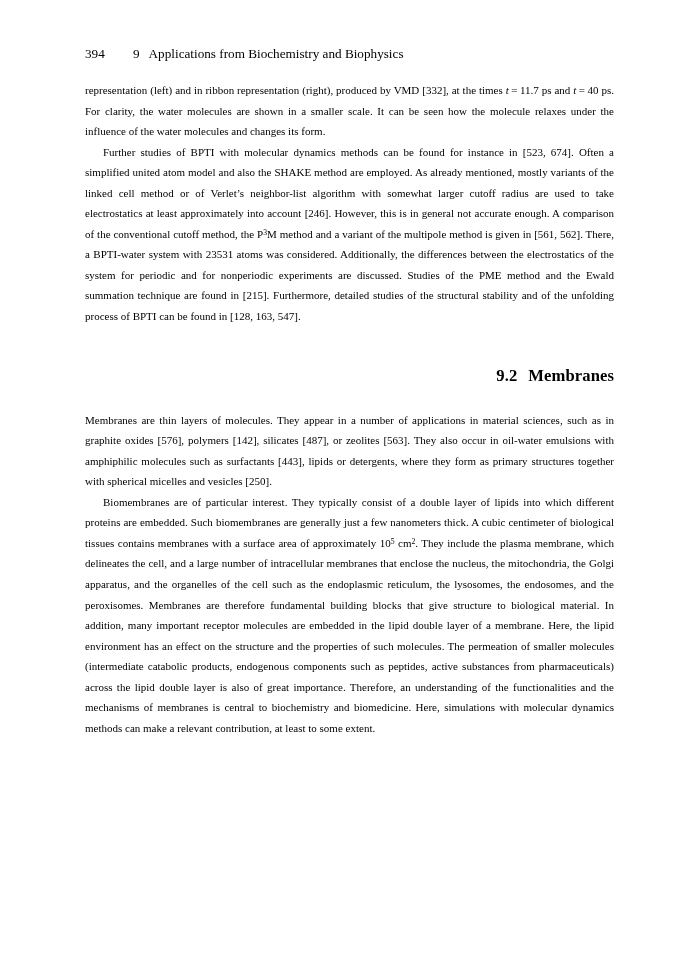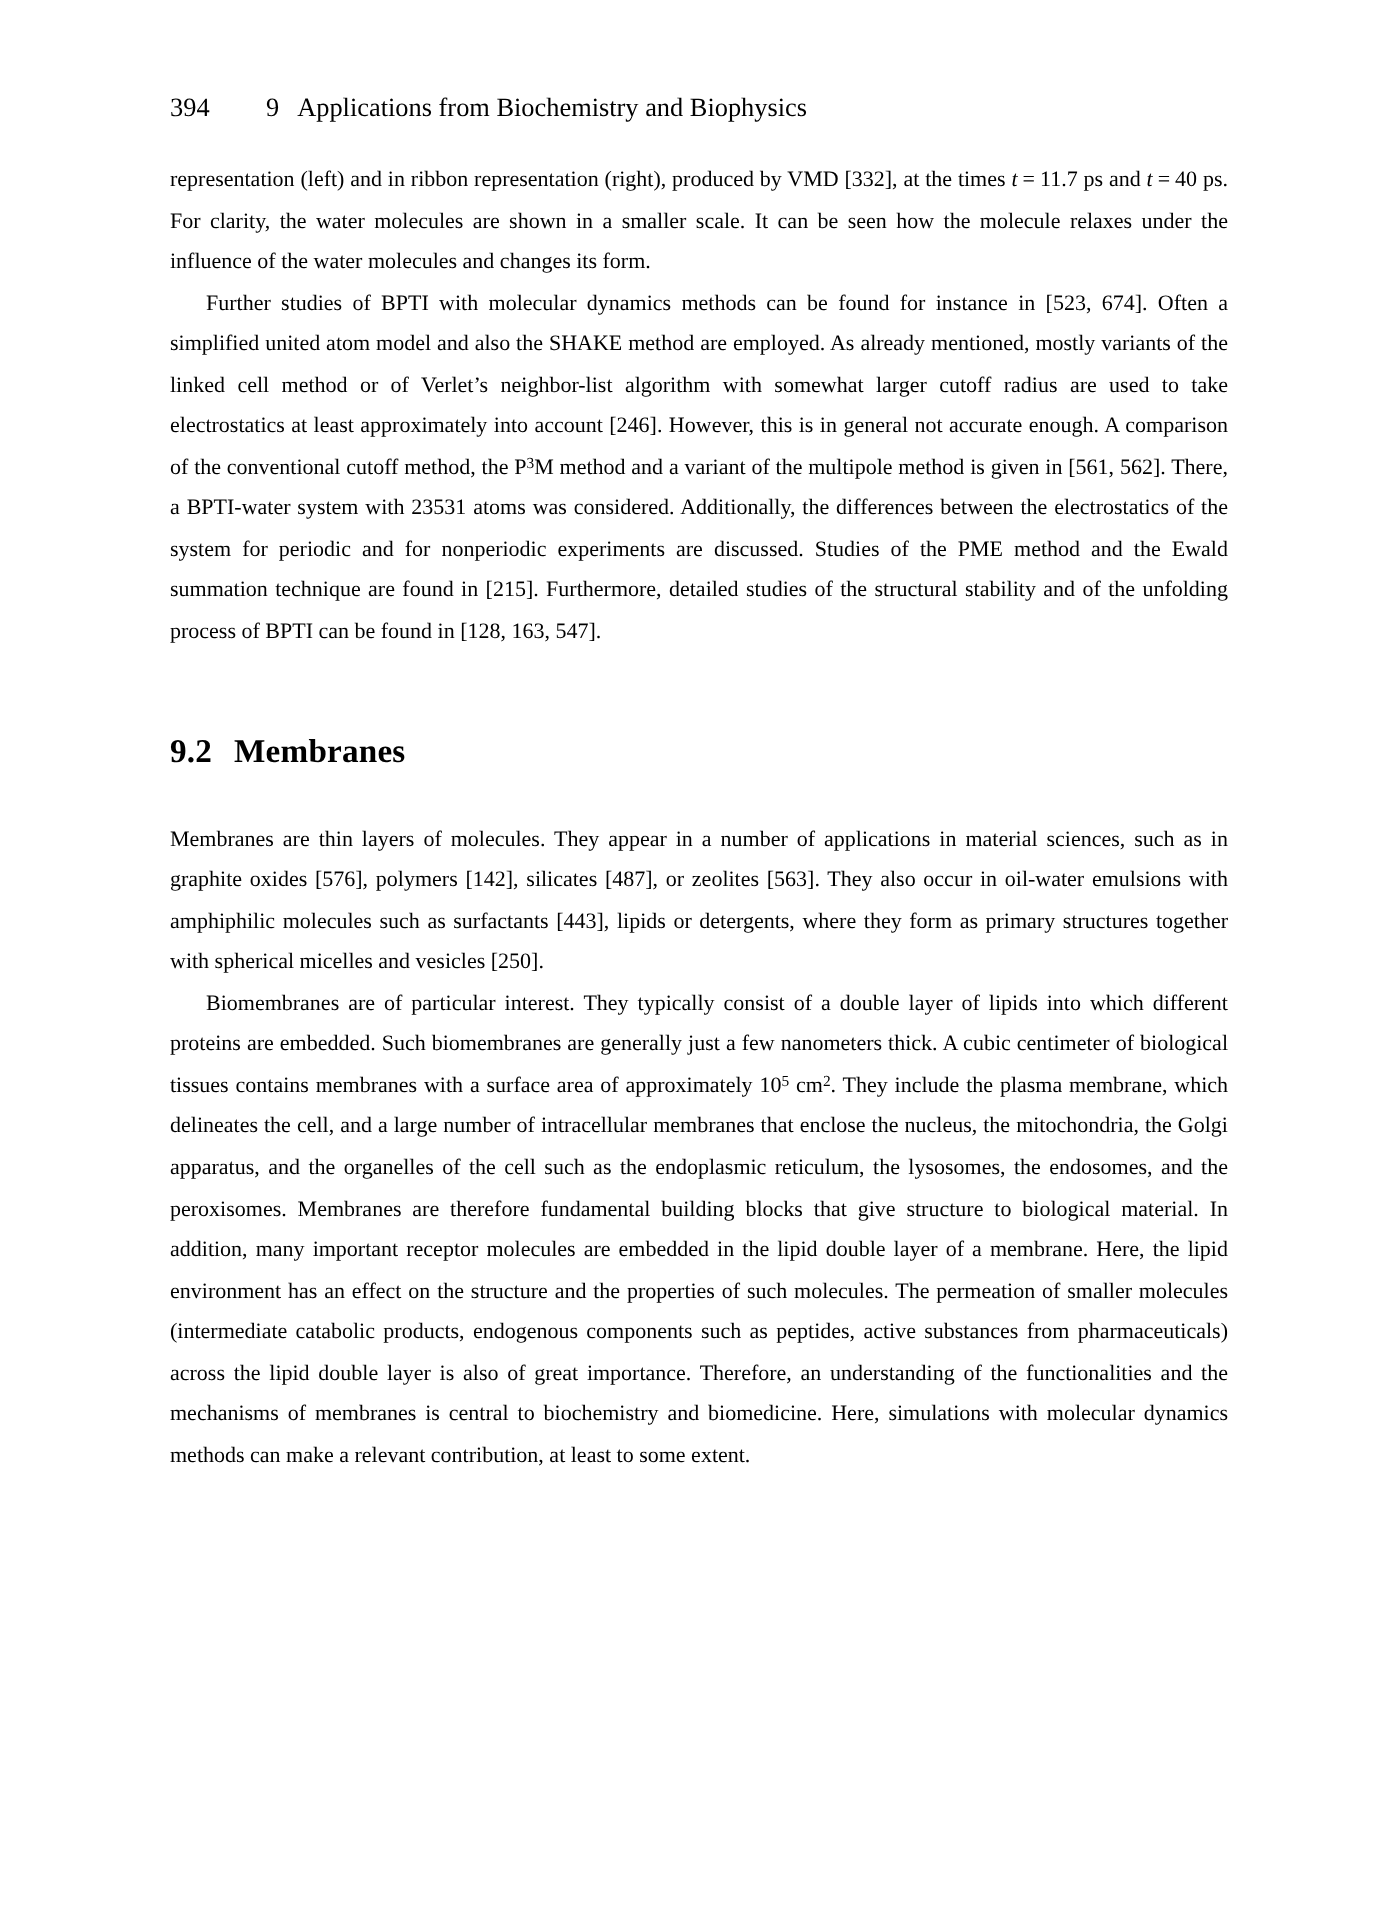--- a/index.html
+++ b/index.html
@@ -63,20 +63,21 @@
     text-indent: 18px;
   }
 
   
   h2.section-heading {
     margin: 0;
     font-size: 16.6px;
     font-weight: bold;
     line-height: 1.15;
     letter-spacing: 0.1px;
+    text-align: right;
   }
   h2.section-heading .sec-num {
     margin-right: 11px;
   }
 
   
   .sp-before-heading { height: 39px; }
   .sp-after-heading  { height: 25px; }
 
   

